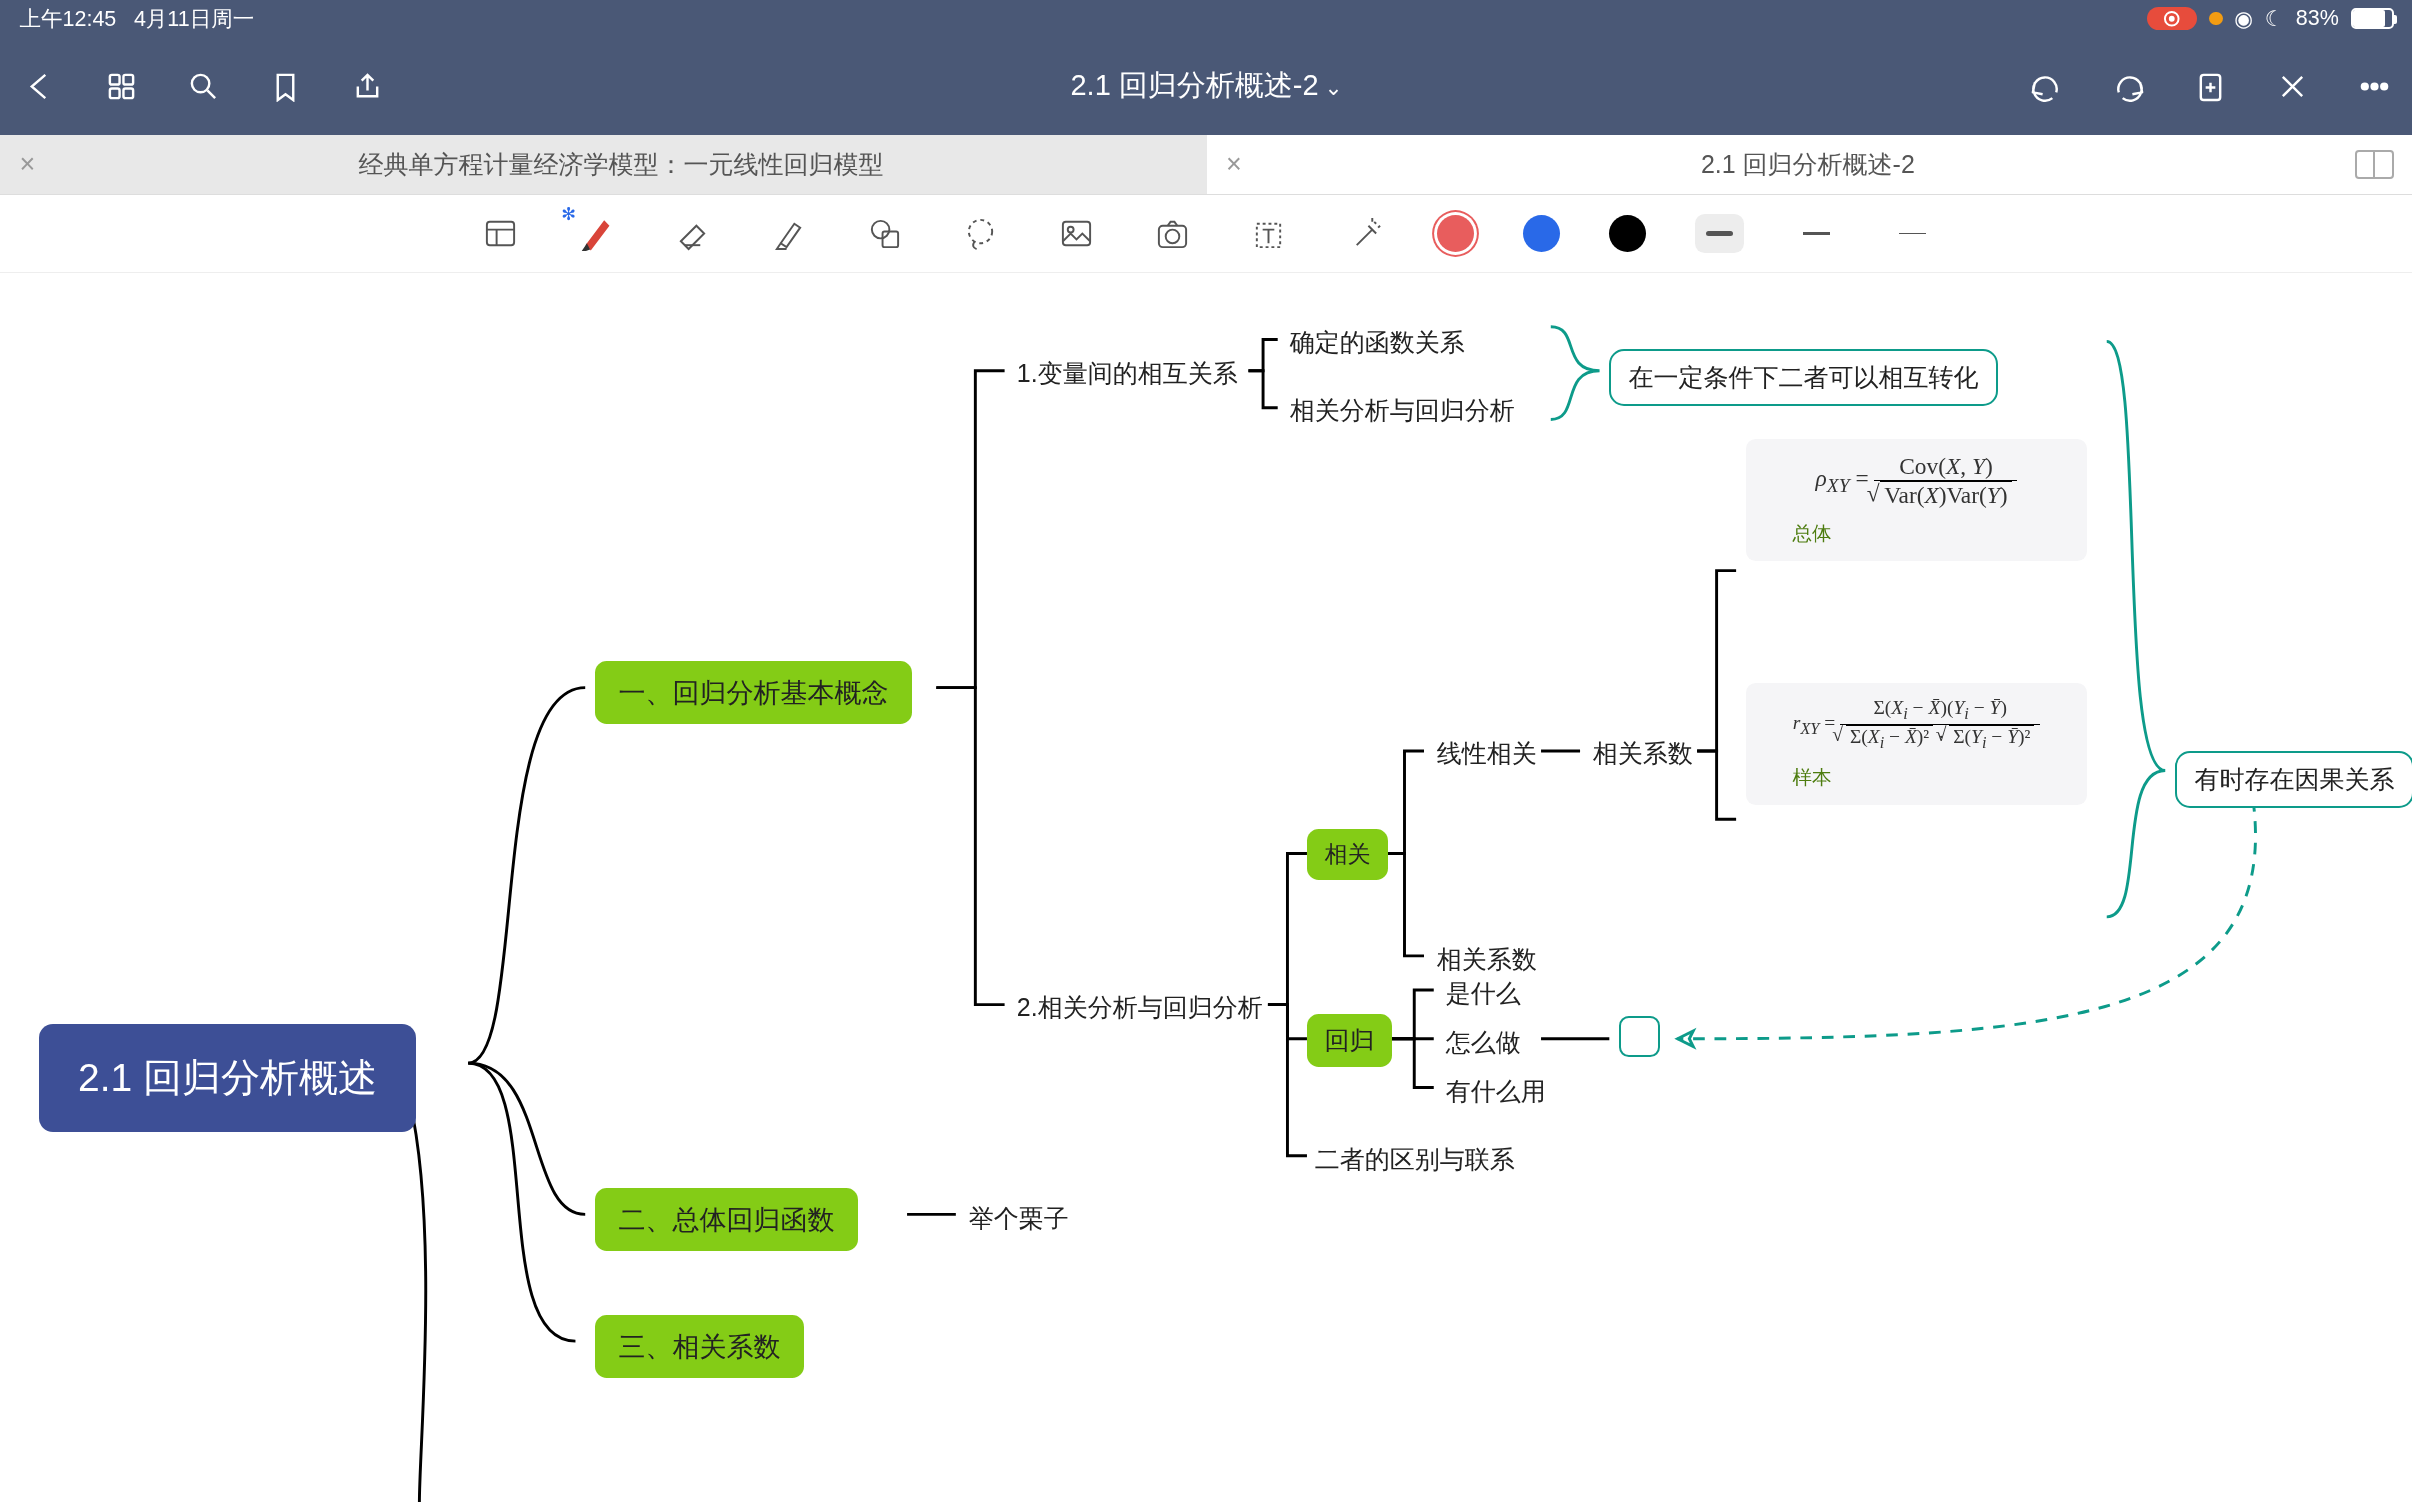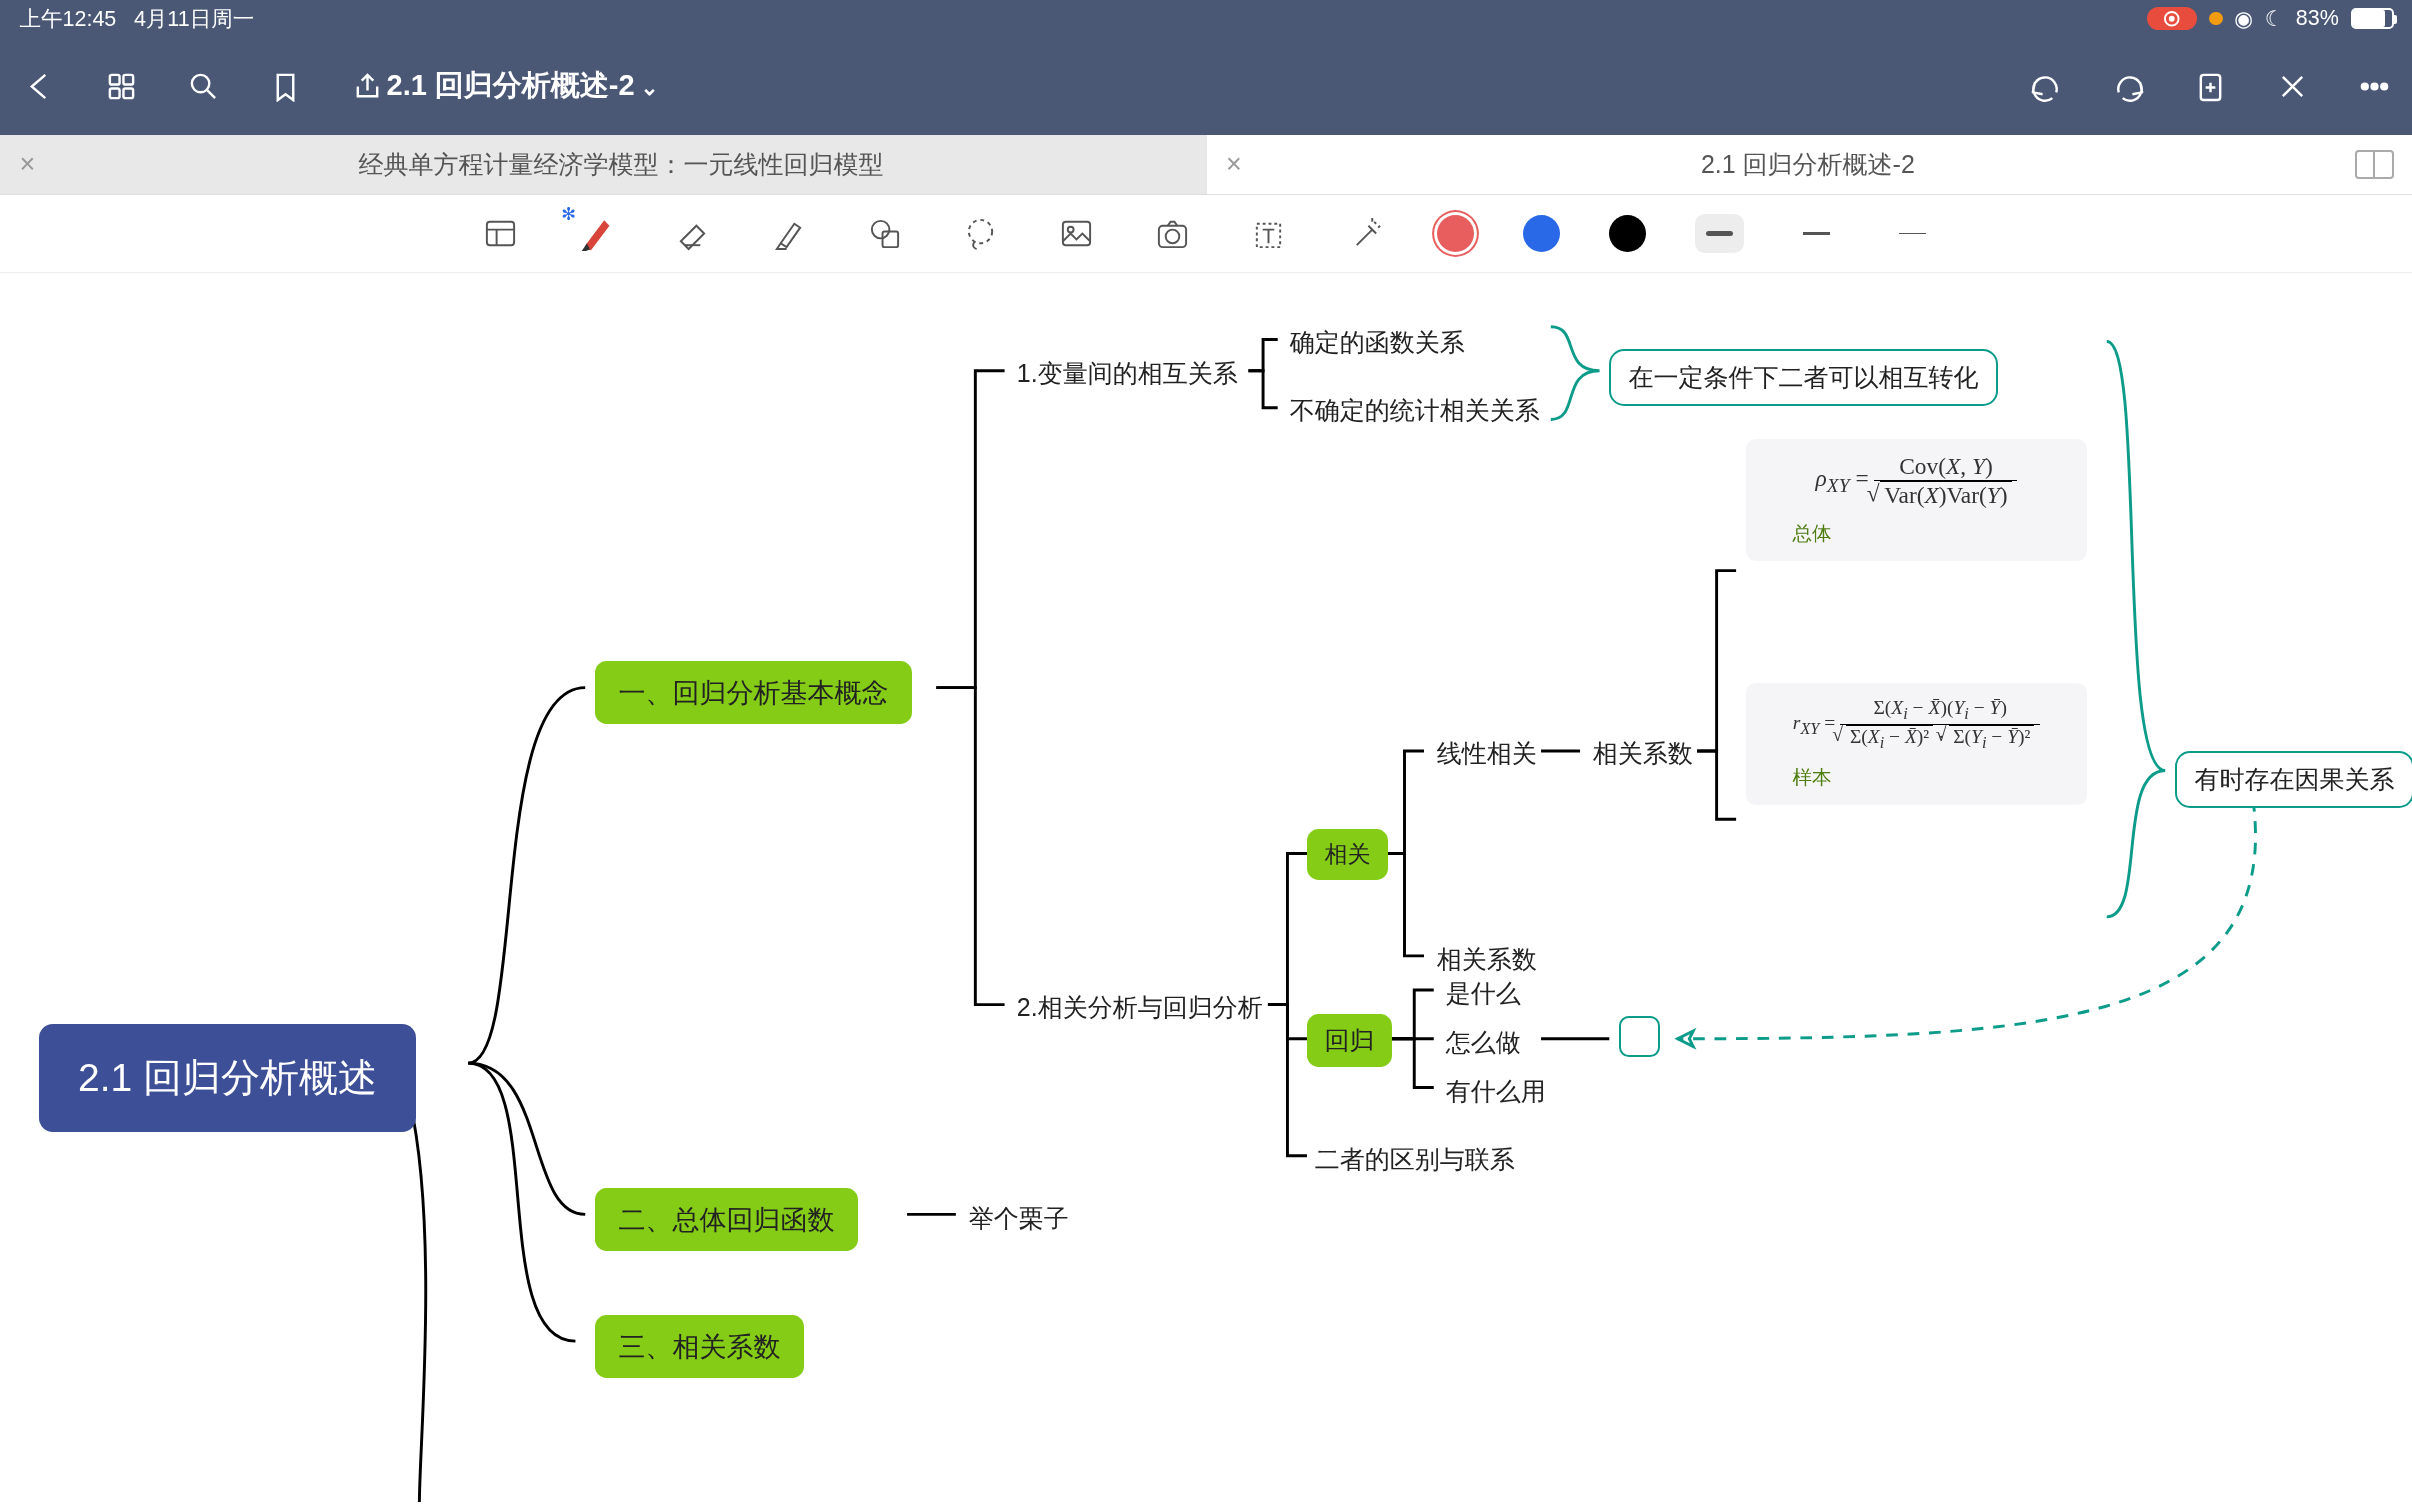--- a/index.html
+++ b/index.html
@@ -12,21 +12,21 @@
   .record-pill { background: #e74c3c; border-radius: 19.5px; padding: 2px 15.6px; display: flex; align-items: center; }
   .dot-orange { width: 13.7px; height: 13.7px; border-radius: 50%; background: #f39c12; }
   .wifi { font-size: 21.5px; }
   .battery-box { width: 43px; height: 21.5px; border: 2px solid #fff; border-radius: 4.9px; position: relative; }
   .battery-fill { height: 100%; width: 83%; background: #fff; border-radius: 2px; }
   .battery-tip { position: absolute; right: -5.9px; top: 4.9px; width: 3.9px; height: 9.8px; background: #fff; border-radius: 0 2px 2px 0; }
   
   
   .nav-bar { height: 98px; background: #4a5876; display: flex; align-items: center; padding: 0 19.5px; color: #fff; }
   .nav-left { display: flex; gap: 43px; align-items: center; }
-  .nav-center { flex: 1; font-size: 29px; font-weight: 700; }
+  .nav-center { flex: 1; text-align: center; font-size: 29px; font-weight: 400; }
   .nav-right { display: flex; gap: 43px; align-items: center; }
   .nav-icon { width: 39px; height: 39px; display: flex; align-items: center; justify-content: center; cursor: pointer; }
   .nav-icon svg { stroke: #fff; fill: none; stroke-width: 2.5; }
   .chevron-down { font-size: 21.5px; margin-left: 5.9px; }
   
   
   .tab-bar { height: 60px; display: flex; background: #f5f5f5; border-bottom: 1px solid #ddd; }
   .tab { flex: 1; display: flex; align-items: center; padding: 0 19.5px; font-size: 25px; color: #555; position: relative; }
   .tab.inactive { background: #e8e8e8; }
   .tab.active { background: #fff; }
@@ -295,21 +295,21 @@
   <div class="node root" style="left:39px; top:751px">2.1 回归分析概述</div>
 
   <div class="node" style="left:595px; top:388px">一、回归分析基本概念</div>
   <div class="node" style="left:595px; top:915px">二、总体回归函数</div>
   <div class="node" style="left:595px; top:1042px">三、相关系数</div>
 
   <div class="node leaf" style="left:1009px; top:80px">1.变量间的相互关系</div>
   <div class="node leaf" style="left:1009px; top:714px">2.相关分析与回归分析</div>
 
   <div class="node leaf" style="left:1282px; top:49px">确定的函数关系</div>
-  <div class="node leaf" style="left:1282px; top:117px">不确定的统计相关关系</div>
+  <div class="node leaf" style="left:1282px; top:117px">相关分析与回归分析</div>
   <div class="node callout" style="left:1609px; top:76px">在一定条件下二者可以相互转化</div>
 
   <div class="node" style="left:1307px; top:556px; padding:9.8px 17.6px; font-size:23px">相关</div>
   <div class="node" style="left:1307px; top:741px; padding:9.8px 17.6px; font-size:25px">回归</div>
   <div class="node leaf" style="left:1307px; top:866px">二者的区别与联系</div>
 
   <div class="node leaf" style="left:1429px; top:460px">线性相关</div>
   <div class="node leaf" style="left:1429px; top:666px">相关系数</div>
   <div class="node leaf" style="left:1585px; top:460px">相关系数</div>
 

